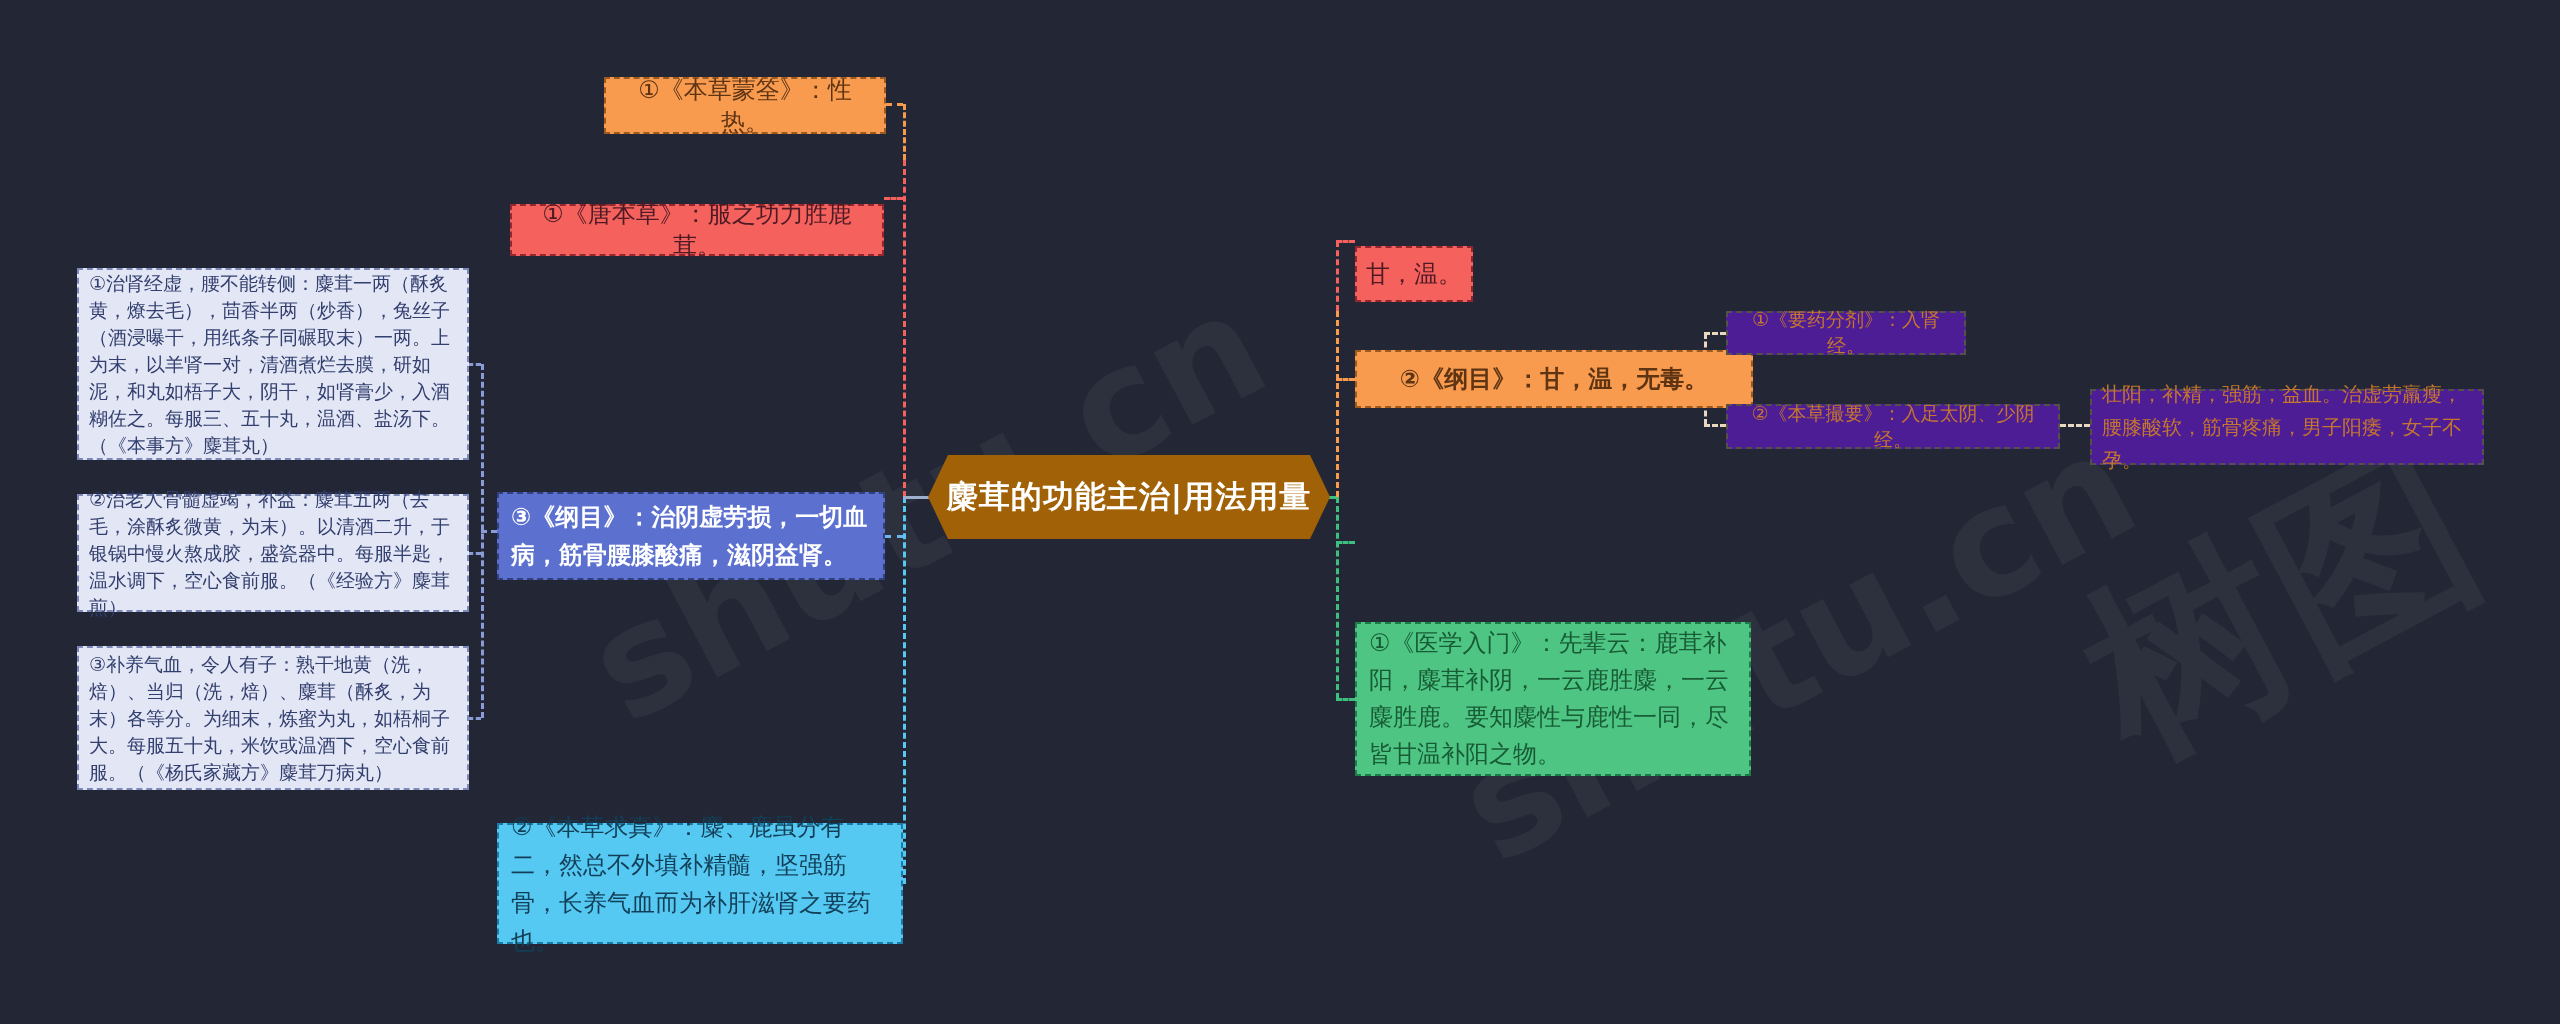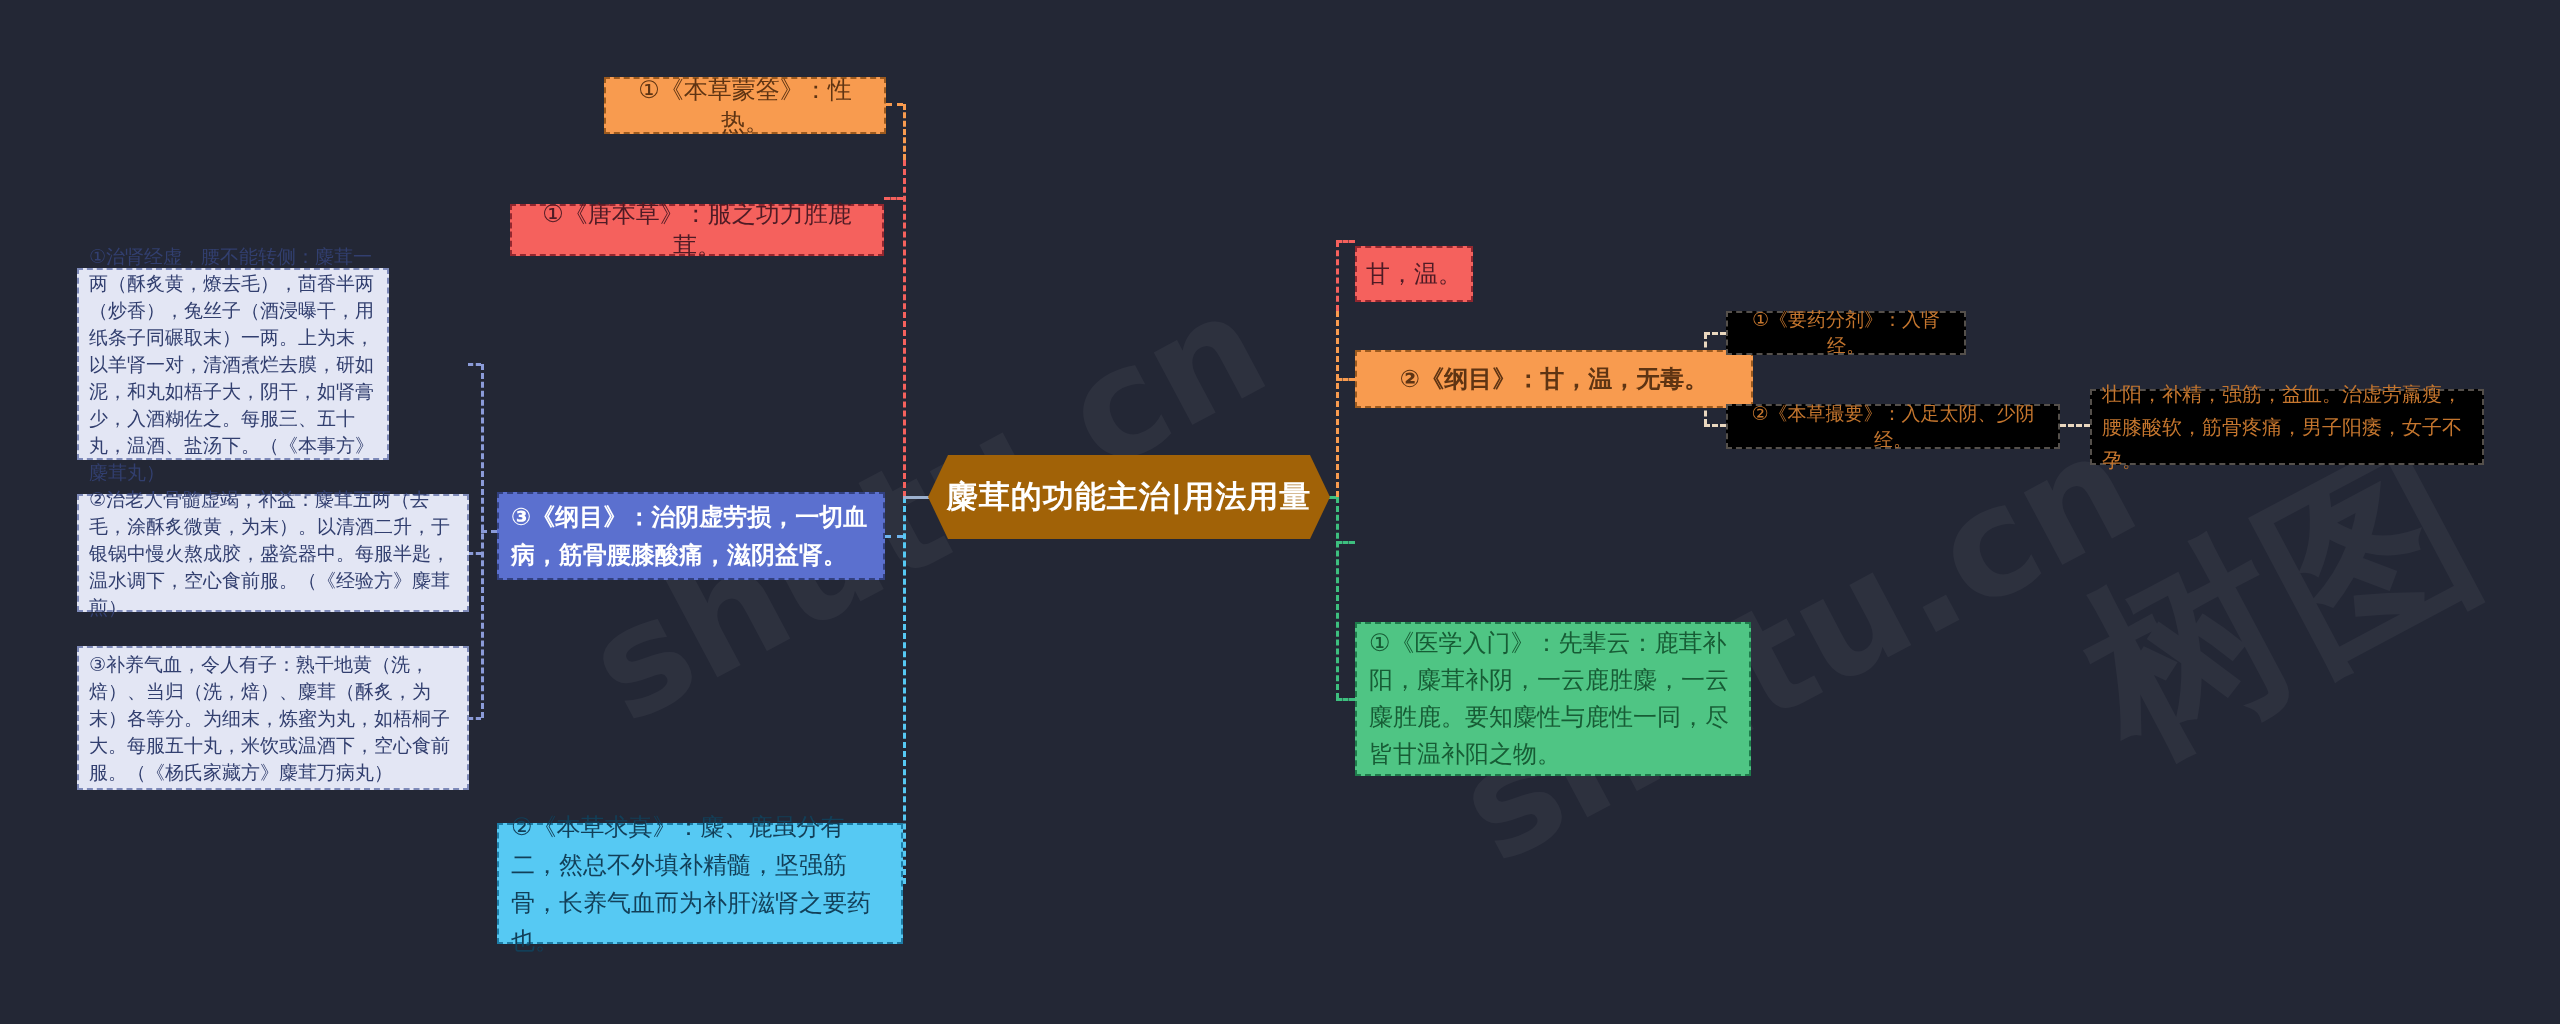--- a/index.html
+++ b/index.html
@@ -16,21 +16,21 @@
   }
   .node.center-text{justify-content:center;text-align:center;}
   
   .lavender{background:#e3e6f4;border-color:#7d89b8;color:#323f6f;}
   .orange{background:#f89b4f;border-color:#9c5a1e;color:#5e3413;}
   .red{background:#f5615d;border-color:#93272f;color:#4e1b25;margin-top:32px;}
   .indigo{background:#5b70cf;border-color:#32407e;color:#ffffff;}
   .cyan{background:#56c9f3;border-color:#1d7ca6;color:#123f58;}
   .yellow{background:#f8d342;border-color:#a8872b;color:#564a10;}
   .green{background:#4fc584;border-color:#1e7c4b;color:#175c35;}
-  .cream{background:#000000;border-color:#55504b;color:#c5762e;}
+  .cream{background:#4c1d95;border-color:#55504b;color:#c5762e;}
   .central{
     position:absolute;box-sizing:border-box;background:#a16207;color:#fff;
     display:flex;align-items:center;justify-content:center;
     font-weight:bold;font-size:31px;letter-spacing:1px;
     clip-path:polygon(20px 0,calc(100% - 20px) 0,100% 50%,calc(100% - 20px) 100%,20px 100%,0 50%);
   }
   .h-line{position:absolute;height:0;border-top:3px dashed #888;}
   .v-line{position:absolute;width:0;border-left:3px dashed #888;}
   .h-solid{position:absolute;height:3px;}
   .watermark{
@@ -87,21 +87,21 @@
   <div class="node red center-text" style="left:510px;top:172px;width:374px;height:52px;font-size:24px;padding:4px 10px;">
     <span>①《唐本草》：服之功力胜鹿茸。</span>
   </div>
   <div class="node indigo" style="left:497px;top:492px;width:388px;height:88px;font-size:24px;line-height:38px;padding:4px 12px;font-weight:bold;">
     <span>③《纲目》：治阴虚劳损，一切血病，筋骨腰膝酸痛，滋阴益肾。</span>
   </div>
   <div class="node cyan" style="left:497px;top:823px;width:406px;height:121px;font-size:24px;line-height:38px;padding:4px 12px;">
     <span>②《本草求真》：麋、鹿虽分有二，然总不外填补精髓，坚强筋骨，长养气血而为补肝滋肾之要药也。</span>
   </div>
 
-  <div class="node lavender" style="left:77px;top:268px;width:312px;height:192px;font-size:19px;line-height:27px;padding:6px 10px;">
+  <div class="node lavender" style="left:77px;top:268px;width:392px;height:192px;font-size:19px;line-height:27px;padding:6px 10px;">
     <span>①治肾经虚，腰不能转侧：麋茸一两（酥炙黄，燎去毛），茴香半两（炒香），兔丝子（酒浸曝干，用纸条子同碾取末）一两。上为末，以羊肾一对，清酒煮烂去膜，研如泥，和丸如梧子大，阴干，如肾膏少，入酒糊佐之。每服三、五十丸，温酒、盐汤下。（《本事方》麋茸丸）</span>
   </div>
   <div class="node lavender" style="left:77px;top:494px;width:392px;height:118px;font-size:19px;line-height:27px;padding:0 10px;">
     <span>②治老人骨髓虚竭，补益：麋茸五两（去毛，涂酥炙微黄，为末）。以清酒二升，于银锅中慢火熬成胶，盛瓷器中。每服半匙，温水调下，空心食前服。（《经验方》麋茸煎）</span>
   </div>
   <div class="node lavender" style="left:77px;top:646px;width:392px;height:144px;font-size:19px;line-height:27px;padding:6px 10px;">
     <span>③补养气血，令人有子：熟干地黄（洗，焙）、当归（洗，焙）、麋茸（酥炙，为末）各等分。为细末，炼蜜为丸，如梧桐子大。每服五十丸，米饮或温酒下，空心食前服。（《杨氏家藏方》麋茸万病丸）</span>
   </div>
 
   <div class="node red center-text" style="left:1355px;top:214px;width:118px;height:56px;font-size:24px;padding:4px 0;">

